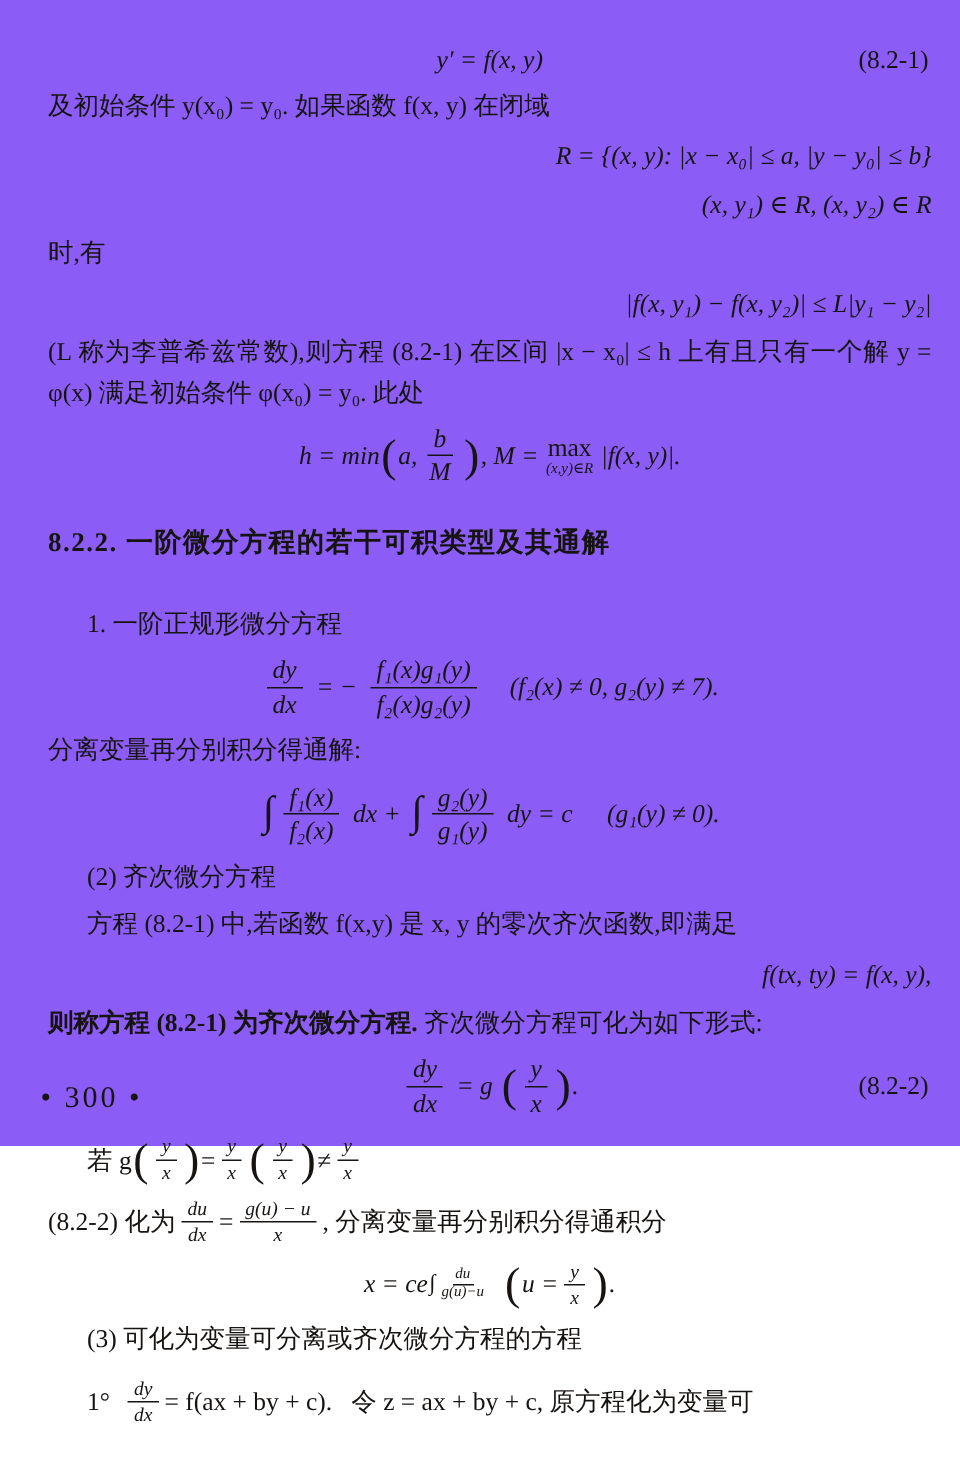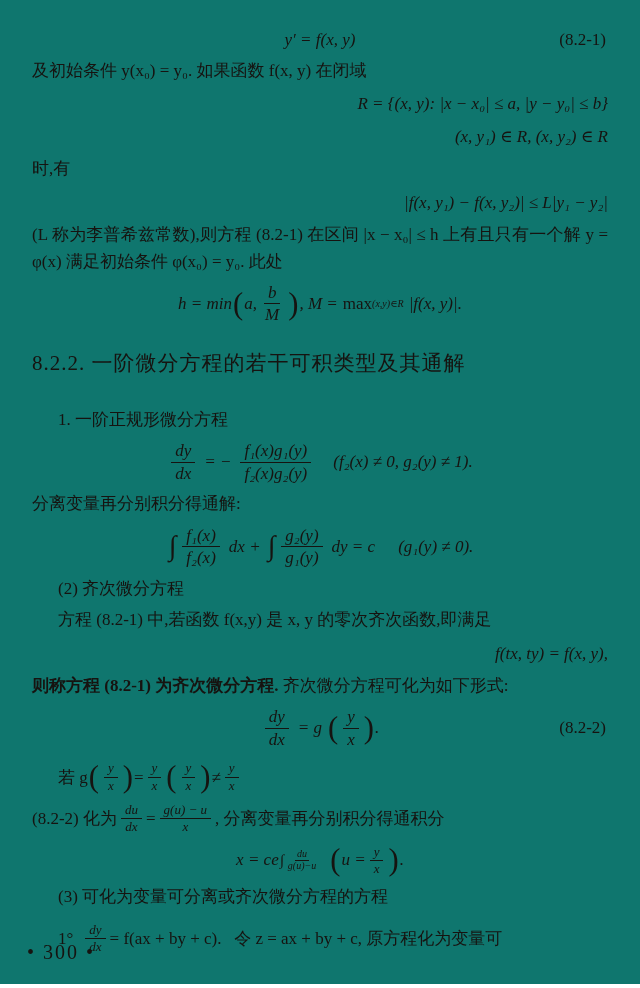--- a/index.html
+++ b/index.html
@@ -3,33 +3,33 @@
 <meta charset="utf-8">
 <style>
   html, body {
     margin: 0; padding: 0;
     width: 640px; height: 988px;
     overflow: hidden;
     background: #ffffff;
   }
   .page {
     position: relative;
-    width: 640px; height: 984px;
-    background: #0f766e;
+    width: 640px; height: 764px;
+    background: #8b5cf6;
     font-family: "Liberation Serif", "DejaVu Serif", serif;
     color: #161310;
     box-sizing: border-box;
-    padding: 22px 32px 0 32px;
+    padding: 22px 19px 0 32px;
     font-size: 17px;
   }
   .para { margin: 5px 0; line-height: 1.55; text-align: justify; }
   .indent { text-indent: 26px; }
   .bold { font-weight: bold; }
   .heading {
-    font-size: 21px; font-weight: normal;
+    font-size: 18px; font-weight: bold;
     margin: 24px 0 30px 0;
     letter-spacing: 1px;
   }
   
   .eq-row {
     position: relative;
     display: flex; justify-content: center; align-items: center;
     margin: 8px 0;
     font-style: italic;
   }
@@ -51,21 +51,21 @@
   }
   .frac .num { padding: 0 4px 1px 4px; border-bottom: 1.4px solid #161310; }
   .frac .den { padding: 1px 4px 0 4px; }
   .frac.small { font-size: 13px; line-height: 1.1; }
   
   .bp { font-size: 180%; font-weight: 300; font-style: normal; line-height: 1; margin: 0 1px; }
   
   .intg { font-size: 28px; font-style: normal; line-height: 1; margin: 0 2px; position: relative; top: -1px; }
   
   .maxop {
-    display: inline-flex; flex-direction: row; align-items: center;
+    display: inline-flex; flex-direction: column; align-items: center;
     vertical-align: middle; margin: 0 5px; font-style: normal;
     line-height: 1.05;
   }
   .maxop .sub { font-size: 10px; font-style: italic; }
   
   .mline {
     display: flex; align-items: center;
     margin: 10px 0; line-height: 1.5;
     white-space: nowrap;
   }
@@ -133,21 +133,21 @@
   <div class="eq-row">
     <span class="frac">
       <span class="num">dy</span>
       <span class="den">dx</span>
     </span>
     <span class="gap">= −</span>
     <span class="frac">
       <span class="num">f₁(x)g₁(y)</span>
       <span class="den">f₂(x)g₂(y)</span>
     </span>
-    <span class="cond">(f₂(x) ≠ 0,  g₂(y) ≠ 1).</span>
+    <span class="cond">(f₂(x) ≠ 0,  g₂(y) ≠ 7).</span>
   </div>
 
   <p class="para">分离变量再分别积分得通解:</p>
 
   <div class="eq-row">
     <span class="intg">∫</span>
     <span class="frac">
       <span class="num">f₁(x)</span>
       <span class="den">f₂(x)</span>
     </span>

